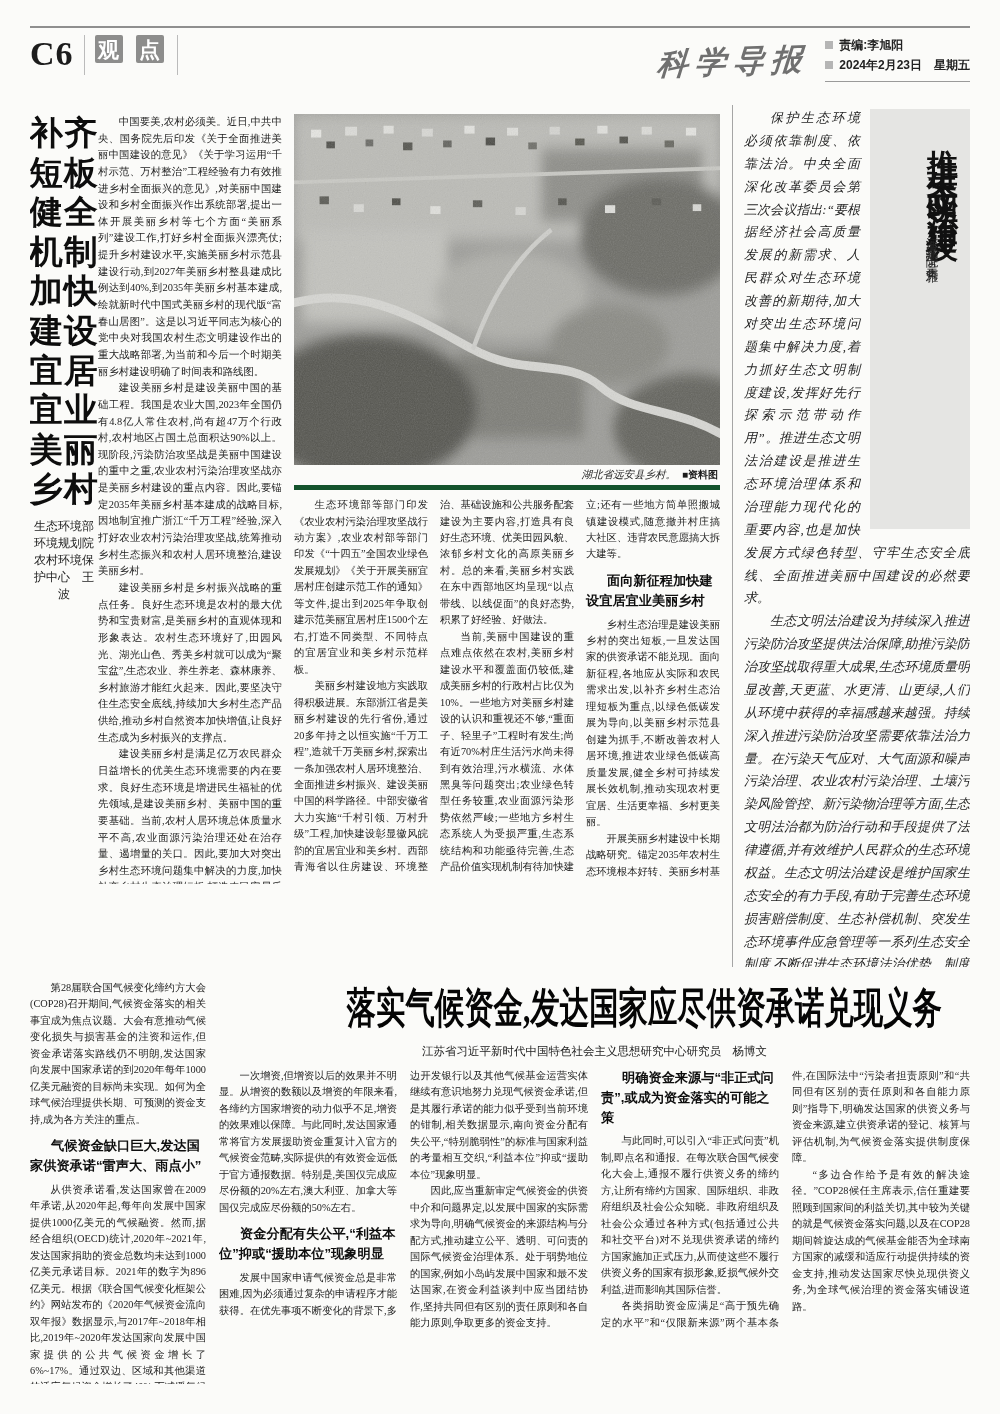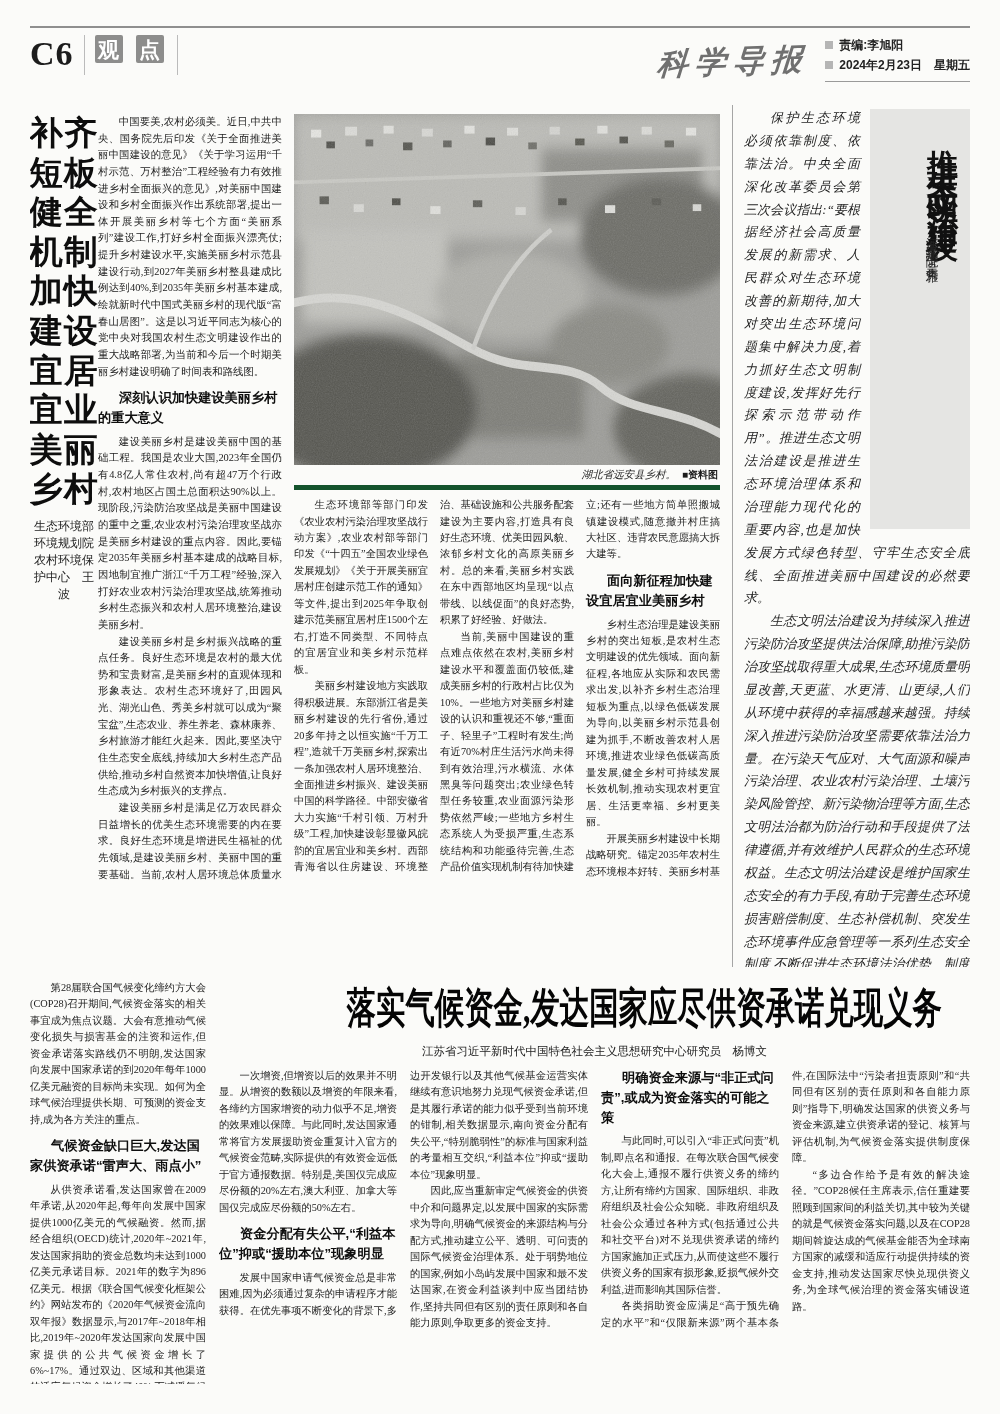--- a/index.html
+++ b/index.html
@@ -85,21 +85,20 @@
   <div class="top-section">
 
     <div class="main-art">
       <div class="headline-block">
         <div class="main-headline">补齐短板健全机制　加快建设宜居宜业美丽乡村</div>
         <div class="main-byline">生态环境部环境规划院农村环境保护中心　王波</div>
       </div>
       <div class="main-cols">
         <div class="col-first">
             <p class="para">中国要美,农村必须美。近日,中共中央、国务院先后印发《关于全面推进美丽中国建设的意见》《关于学习运用“千村示范、万村整治”工程经验有力有效推进乡村全面振兴的意见》,对美丽中国建设和乡村全面振兴作出系统部署,提出一体开展美丽乡村等七个方面“美丽系列”建设工作,打好乡村全面振兴漂亮仗;提升乡村建设水平,实施美丽乡村示范县建设行动,到2027年美丽乡村整县建成比例达到40%,到2035年美丽乡村基本建成,绘就新时代中国式美丽乡村的现代版“富春山居图”。这是以习近平同志为核心的党中央对我国农村生态文明建设作出的重大战略部署,为当前和今后一个时期美丽乡村建设明确了时间表和路线图。</p>
-            <h3 class="subhead">深刻认识加快建设美丽乡村的重大意义</h3>
             <p class="para">建设美丽乡村是建设美丽中国的基础工程。我国是农业大国,2023年全国仍有4.8亿人常住农村,尚有超47万个行政村,农村地区占国土总面积达90%以上。现阶段,污染防治攻坚战是美丽中国建设的重中之重,农业农村污染治理攻坚战亦是美丽乡村建设的重点内容。因此,要锚定2035年美丽乡村基本建成的战略目标,因地制宜推广浙江“千万工程”经验,深入打好农业农村污染治理攻坚战,统筹推动乡村生态振兴和农村人居环境整治,建设美丽乡村。</p>
             <p class="para">建设美丽乡村是乡村振兴战略的重点任务。良好生态环境是农村的最大优势和宝贵财富,是美丽乡村的直观体现和形象表达。农村生态环境好了,田园风光、湖光山色、秀美乡村就可以成为“聚宝盆”,生态农业、养生养老、森林康养、乡村旅游才能红火起来。因此,要坚决守住生态安全底线,持续加大乡村生态产品供给,推动乡村自然资本加快增值,让良好生态成为乡村振兴的支撑点。</p>
             <p class="para">建设美丽乡村是满足亿万农民群众日益增长的优美生态环境需要的内在要求。良好生态环境是增进民生福祉的优先领域,是建设美丽乡村、美丽中国的重要基础。当前,农村人居环境总体质量水平不高,农业面源污染治理还处在治存量、遏增量的关口。因此,要加大对突出乡村生态环境问题集中解决的力度,加快补齐乡村生态治理短板,打造农民安居乐业的美丽家园,厚植美丽中国乡村底色。</p>
           </div>
         <div class="main-right">
           <div class="photo-wrap">
             <svg viewBox="0 0 500 358" preserveAspectRatio="none">
               <defs>
                 <filter id="blur6">
                     <feGaussianBlur stdDeviation="7"></feGaussianBlur>
@@ -160,21 +159,21 @@
           </div>
           <div class="photo-caption-row">
             <span class="cap">湖北省远安县乡村。</span>
             <span class="credit">■资料图</span>
           </div>
           <div class="lower-cols">
               <p class="para">生态环境部等部门印发《农业农村污染治理攻坚战行动方案》,农业农村部等部门印发《“十四五”全国农业绿色发展规划》《关于开展美丽宜居村庄创建示范工作的通知》等文件,提出到2025年争取创建示范美丽宜居村庄1500个左右,打造不同类型、不同特点的宜居宜业和美乡村示范样板。</p>
               <p class="para">美丽乡村建设地方实践取得积极进展。东部浙江省是美丽乡村建设的先行省份,通过20多年持之以恒实施“千万工程”,造就千万美丽乡村,探索出一条加强农村人居环境整治、全面推进乡村振兴、建设美丽中国的科学路径。中部安徽省大力实施“千村引领、万村升级”工程,加快建设彰显徽风皖韵的宜居宜业和美乡村。西部青海省以住房建设、环境整治、基础设施和公共服务配套建设为主要内容,打造具有良好生态环境、优美田园风貌、浓郁乡村文化的高原美丽乡村。总的来看,美丽乡村实践在东中西部地区均呈现“以点带线、以线促面”的良好态势,积累了好经验、好做法。</p>
               <p class="para">当前,美丽中国建设的重点难点依然在农村,美丽乡村建设水平和覆盖面仍较低,建成美丽乡村的行政村占比仅为10%。一些地方对美丽乡村建设的认识和重视还不够,“重面子、轻里子”工程时有发生;尚有近70%村庄生活污水尚未得到有效治理,污水横流、水体黑臭等问题突出;农业绿色转型任务较重,农业面源污染形势依然严峻;一些地方乡村生态系统人为受损严重,生态系统结构和功能亟待完善,生态产品价值实现机制有待加快建立;还有一些地方简单照搬城镇建设模式,随意撤并村庄搞大社区、违背农民意愿搞大拆大建等。</p>
               <h3 class="subhead">面向新征程加快建设宜居宜业美丽乡村</h3>
-              <p class="para">乡村生态治理是建设美丽乡村的突出短板,是农村生态文明建设的优先领域。面向新征程,各地应从实际和农民需求出发,以补齐乡村生态治理短板为重点,以绿色低碳发展为导向,以美丽乡村示范县创建为抓手,不断改善农村人居环境,推进农业绿色低碳高质量发展,健全乡村可持续发展长效机制,推动实现农村更宜居、生活更幸福、乡村更美丽。</p>
+              <p class="para">乡村生态治理是建设美丽乡村的突出短板,一旦发达国家的供资承诺不能兑现。面向新征程,各地应从实际和农民需求出发,以补齐乡村生态治理短板为重点,以绿色低碳发展为导向,以美丽乡村示范县创建为抓手,不断改善农村人居环境,推进农业绿色低碳高质量发展,健全乡村可持续发展长效机制,推动实现农村更宜居、生活更幸福、乡村更美丽。</p>
               <p class="para">开展美丽乡村建设中长期战略研究。锚定2035年农村生态环境根本好转、美丽乡村基本建成的战略目标,深入开展美丽乡村建设战略研究(2024—2035年),揭示美丽乡村建设的科学内涵和时代特征,提出美丽乡村建设的基本思路、基本原则、战略目标、战略任务、重大工程与优先行动。开展面向乡村全面振兴的农业农村污染治理路径研究,加强与五年规划的衔接,分区域、分阶段提出农业农村污染治理规划或行动方案,结合乡村人口变化趋势,编制实用型美丽村庄建设规划,优化环境设施布局、产业结构、公共服务配置,避免无效投入、造成浪费。</p>
             </div>
         </div>
       </div>
     </div>
 
     <div class="sidebar">
       <div class="law-box">
         <span class="law-title">推进生态文明法治建设</span>
         <span class="law-author">

